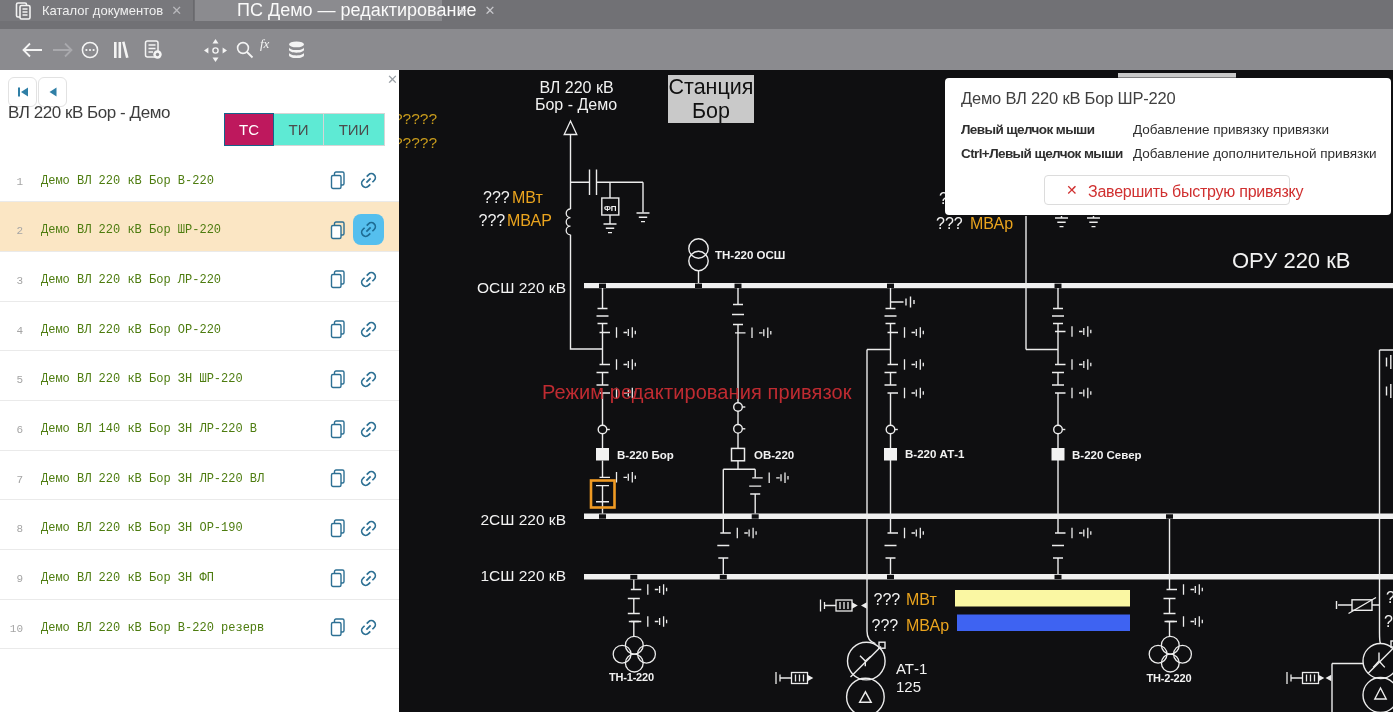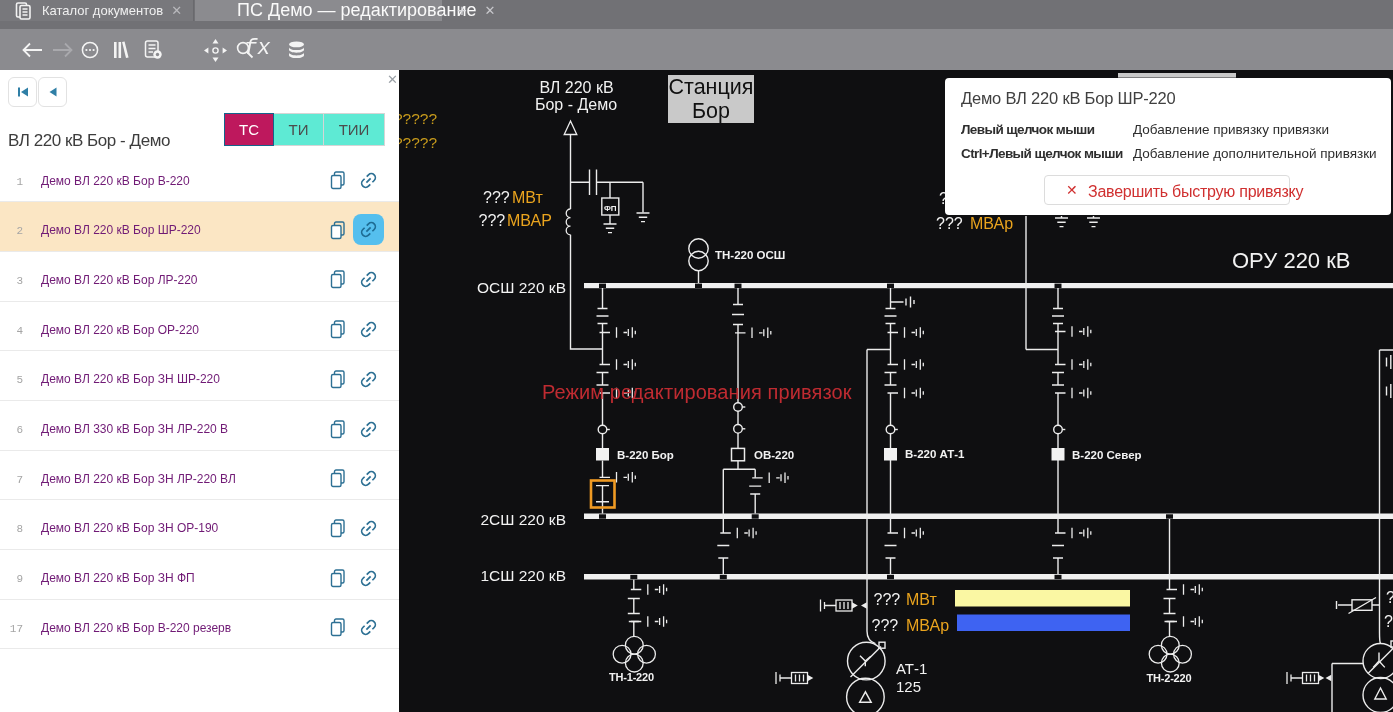--- a/index.html
+++ b/index.html
@@ -7,28 +7,28 @@
 #tabbar{position:absolute;left:0;top:0;width:1393px;height:29px;background:#717175}
 .tab{position:absolute;top:0;height:21px;display:flex;align-items:center;padding-bottom:0}
 #tab1{left:0;width:194px;background:#78787c;border-right:1px solid #69696d}
 #tab2{left:195px;width:247px;background:#8b8b8f}
 .tabtxt{color:#f0f0f0;font-size:13px;white-space:nowrap}
 .tabx{color:#b9b9bd;font-size:13px;margin-left:8px}
 #toolbar{position:absolute;left:0;top:29px;width:1393px;height:41px;background:#8b8b8f}
 #panel{position:absolute;left:0;top:70px;width:399px;height:642px;background:#fff}
 #schem{position:absolute;left:399px;top:70px;width:994px;height:642px;background:#0f0f11}
 .navbtn{position:absolute;top:7px;width:29px;height:30px;border:1px solid #e2e2e2;border-radius:6px;background:#fff}
-#phead{position:absolute;left:8px;top:61px;font-size:17px;color:#3d3d3d;letter-spacing:-0.45px}
+#phead{position:absolute;left:8px;top:33px;font-size:17px;color:#3d3d3d;letter-spacing:-0.45px}
 #seg{position:absolute;left:224px;top:43px;height:33px;display:flex;font-size:15px}
 .segc{height:33px;display:flex;align-items:center;justify-content:center;border:1px solid #d5d5d5;background:#5eead4;color:#4c4c4c}
 .segon{background:#be185d;border-color:#14648c;color:#fff}
 .row{position:absolute;left:0;width:399px;height:50px;border-bottom:1px solid #eaeaea;background:#fff}
 .rowhl{background:#fbe6c4}
 .rnum{position:absolute;left:8px;top:23px;width:15px;text-align:right;font-family:"Liberation Mono",monospace;font-size:11px;color:#a5a5a5}
-.rtxt{position:absolute;left:41px;top:21px;font-family:Liberation Sans, sans-serif;font-size:12px;color:#701a75;white-space:nowrap}
+.rtxt{position:absolute;left:41px;top:21px;font-family:Liberation Mono, monospace;font-size:12px;color:#4d7c0f;white-space:nowrap}
 .ric{position:absolute;top:18px}
 #popup{position:absolute;left:945px;top:78px;width:446px;height:137px;background:#fff;border-radius:4px}
 #ptitle{position:absolute;left:16px;top:10.5px;font-size:16.5px;color:#404040;letter-spacing:-0.2px}
 .prow{position:absolute;font-size:13.5px;color:#2e2e2e;white-space:nowrap}
 #pbtn{position:absolute;left:99px;top:97px;width:246px;height:30px;border:1px solid #dcdcdc;border-radius:4px}
 #pbtn .x{position:absolute;left:21px;top:6px;color:#d03030;font-size:14px}
 #pbtn .t{position:absolute;left:43px;top:7px;color:#d03030;font-size:16px;letter-spacing:-0.25px;white-space:nowrap}
 </style></head>
 <body>
 <div id="tabbar">
@@ -88,21 +88,21 @@
         <path d="M12.5 1l3 4.4h-6z"></path>
         <path d="M12.5 24l-3-4.4h6z"></path>
         <path d="M1 12.5l4.4-3v6z"></path>
         <path d="M24 12.5l-4.4-3v6z"></path>
       </g>
     </svg>
  <svg class="abs" style="left:236px;top:12px" width="18" height="18" viewBox="0 0 18 18">
       <circle cx="7" cy="7" r="5.4" stroke="#f4f4f4" stroke-width="1.6" fill="none"></circle>
       <path d="M11 11l5.5 5.5" stroke="#f4f4f4" stroke-width="1.8"></path>
     </svg>
- <div class="abs" style="left:244px;top:7px;color:#f4f4f4;font-size:22px;font-style:italic;font-family:Liberation Mono, monospace"><i>fx</i></div>
+ <div class="abs" style="left:260px;top:7px;color:#f4f4f4;font-size:13px;font-style:italic;font-family:Liberation Serif, serif"><i>fx</i></div>
  <svg class="abs" style="left:287px;top:12px" width="19" height="18" viewBox="0 0 19 18">
       <g fill="#f4f4f4">
         <ellipse cx="9.5" cy="3.4" rx="7.5" ry="2.9"></ellipse>
         <path d="M2 6.2c0 1.6 3.4 2.9 7.5 2.9s7.5-1.3 7.5-2.9v2.6c0 1.6-3.4 2.9-7.5 2.9S2 10.4 2 8.8z"></path>
         <path d="M2 11.6c0 1.6 3.4 2.9 7.5 2.9s7.5-1.3 7.5-2.9v2.6c0 1.6-3.4 2.9-7.5 2.9S2 15.8 2 14.2z"></path>
       </g>
     </svg>
 </div>
 
 <div id="schem">
@@ -401,21 +401,21 @@
         <div class="ric" style="left:359px;top:18.5px"><svg width="19" height="19" viewBox="0 0 19 19">
             <g transform="rotate(-45 9.5 9.5)" fill="none" stroke="#2d7094" stroke-width="1.7">
               <path d="M8 5.5H5.5a4 4 0 0 0 0 8H8"></path>
               <path d="M11 5.5h2.5a4 4 0 0 1 0 8H11"></path>
               <path d="M6.5 9.5h6"></path>
             </g>
           </svg></div>
       </div>
       <div class="row" style="top:331.0px;height:49.7px">
         <div class="rnum">6</div>
-        <div class="rtxt">Демо ВЛ 330 кВ Бор ЗН ЛР-220 В</div>
+        <div class="rtxt">Демо ВЛ 140 кВ Бор ЗН ЛР-220 В</div>
         <div class="ric" style="left:330px;top:18.5px"><svg width="16" height="19" viewBox="0 0 16 19">
             <g fill="none" stroke="#2d7094" stroke-width="1.4">
               <rect x="4.5" y="1" width="9.5" height="13" rx="1.5"></rect>
               <rect x="1.5" y="4.5" width="9.5" height="13" rx="1.5" fill="#fff"></rect>
             </g>
           </svg></div>
         <div class="ric" style="left:359px;top:18.5px"><svg width="19" height="19" viewBox="0 0 19 19">
             <g transform="rotate(-45 9.5 9.5)" fill="none" stroke="#2d7094" stroke-width="1.7">
               <path d="M8 5.5H5.5a4 4 0 0 0 0 8H8"></path>
               <path d="M11 5.5h2.5a4 4 0 0 1 0 8H11"></path>
@@ -468,21 +468,21 @@
           </svg></div>
         <div class="ric" style="left:359px;top:18.5px"><svg width="19" height="19" viewBox="0 0 19 19">
             <g transform="rotate(-45 9.5 9.5)" fill="none" stroke="#2d7094" stroke-width="1.7">
               <path d="M8 5.5H5.5a4 4 0 0 0 0 8H8"></path>
               <path d="M11 5.5h2.5a4 4 0 0 1 0 8H11"></path>
               <path d="M6.5 9.5h6"></path>
             </g>
           </svg></div>
       </div>
       <div class="row" style="top:529.8px;height:49.7px">
-        <div class="rnum">17</div>
+        <div class="rnum">10</div>
         <div class="rtxt">Демо ВЛ 220 кВ Бор В-220 резерв</div>
         <div class="ric" style="left:330px;top:18.5px"><svg width="16" height="19" viewBox="0 0 16 19">
             <g fill="none" stroke="#2d7094" stroke-width="1.4">
               <rect x="4.5" y="1" width="9.5" height="13" rx="1.5"></rect>
               <rect x="1.5" y="4.5" width="9.5" height="13" rx="1.5" fill="#fff"></rect>
             </g>
           </svg></div>
         <div class="ric" style="left:359px;top:18.5px"><svg width="19" height="19" viewBox="0 0 19 19">
             <g transform="rotate(-45 9.5 9.5)" fill="none" stroke="#2d7094" stroke-width="1.7">
               <path d="M8 5.5H5.5a4 4 0 0 0 0 8H8"></path>

